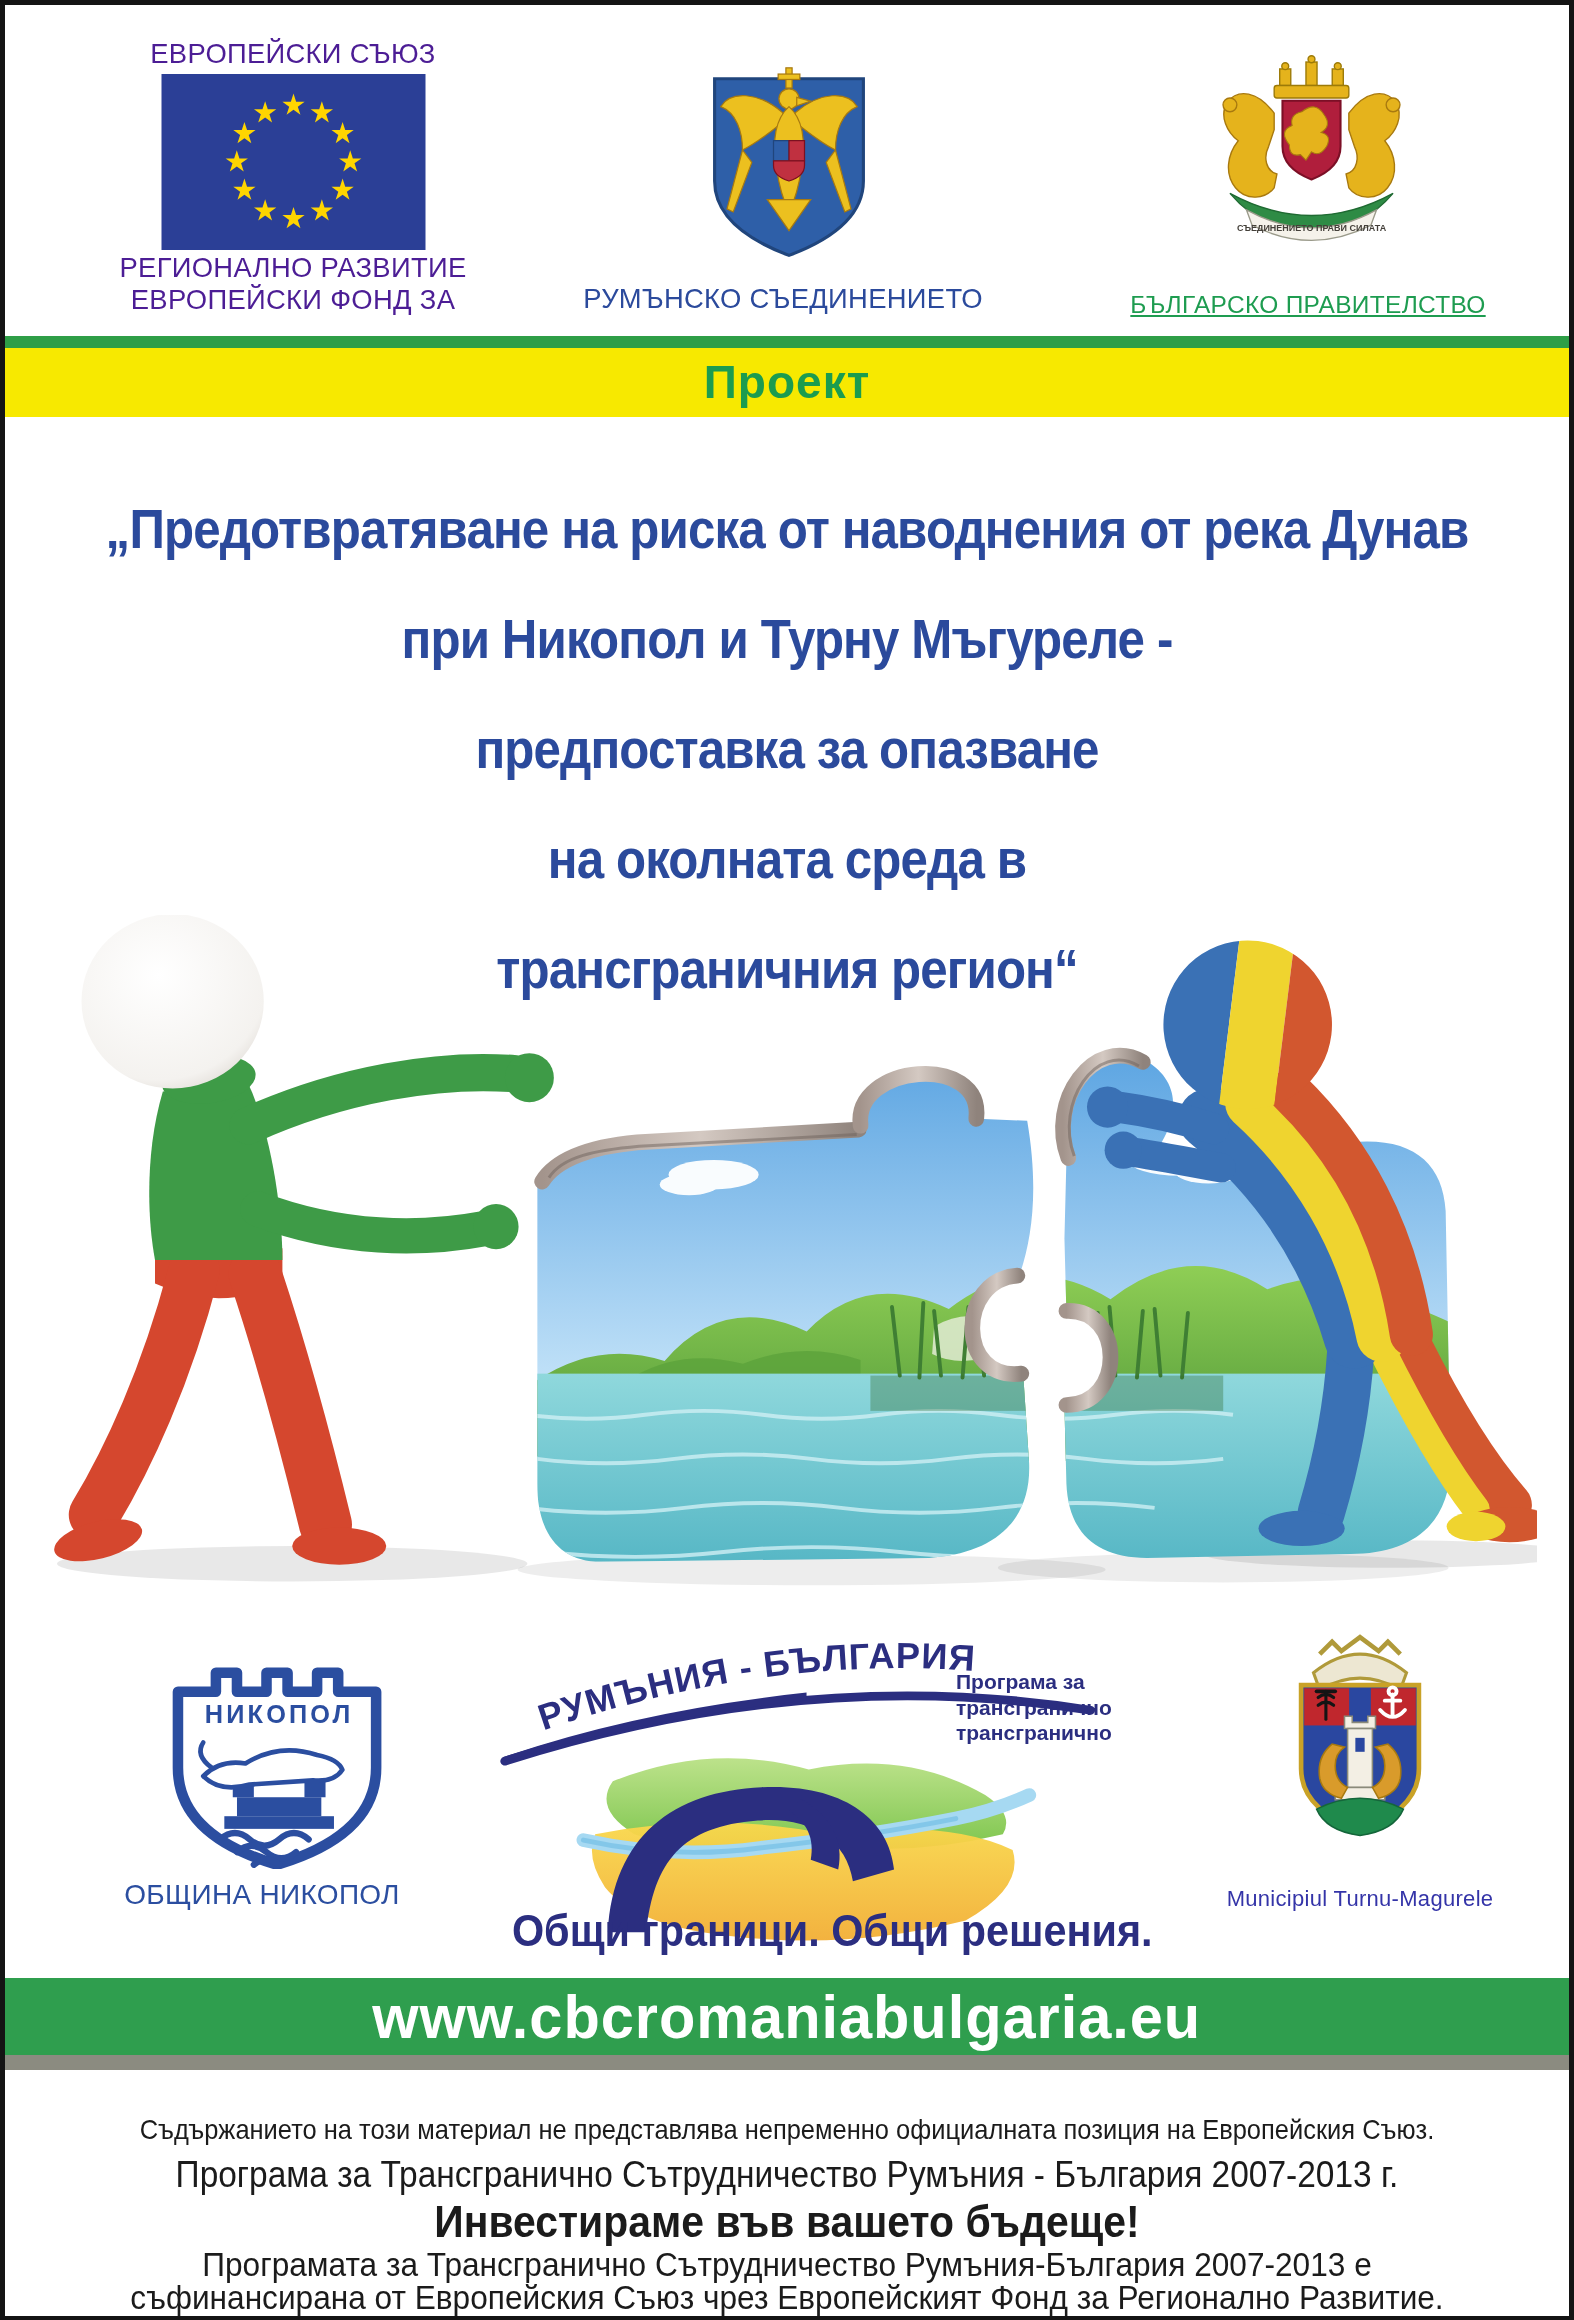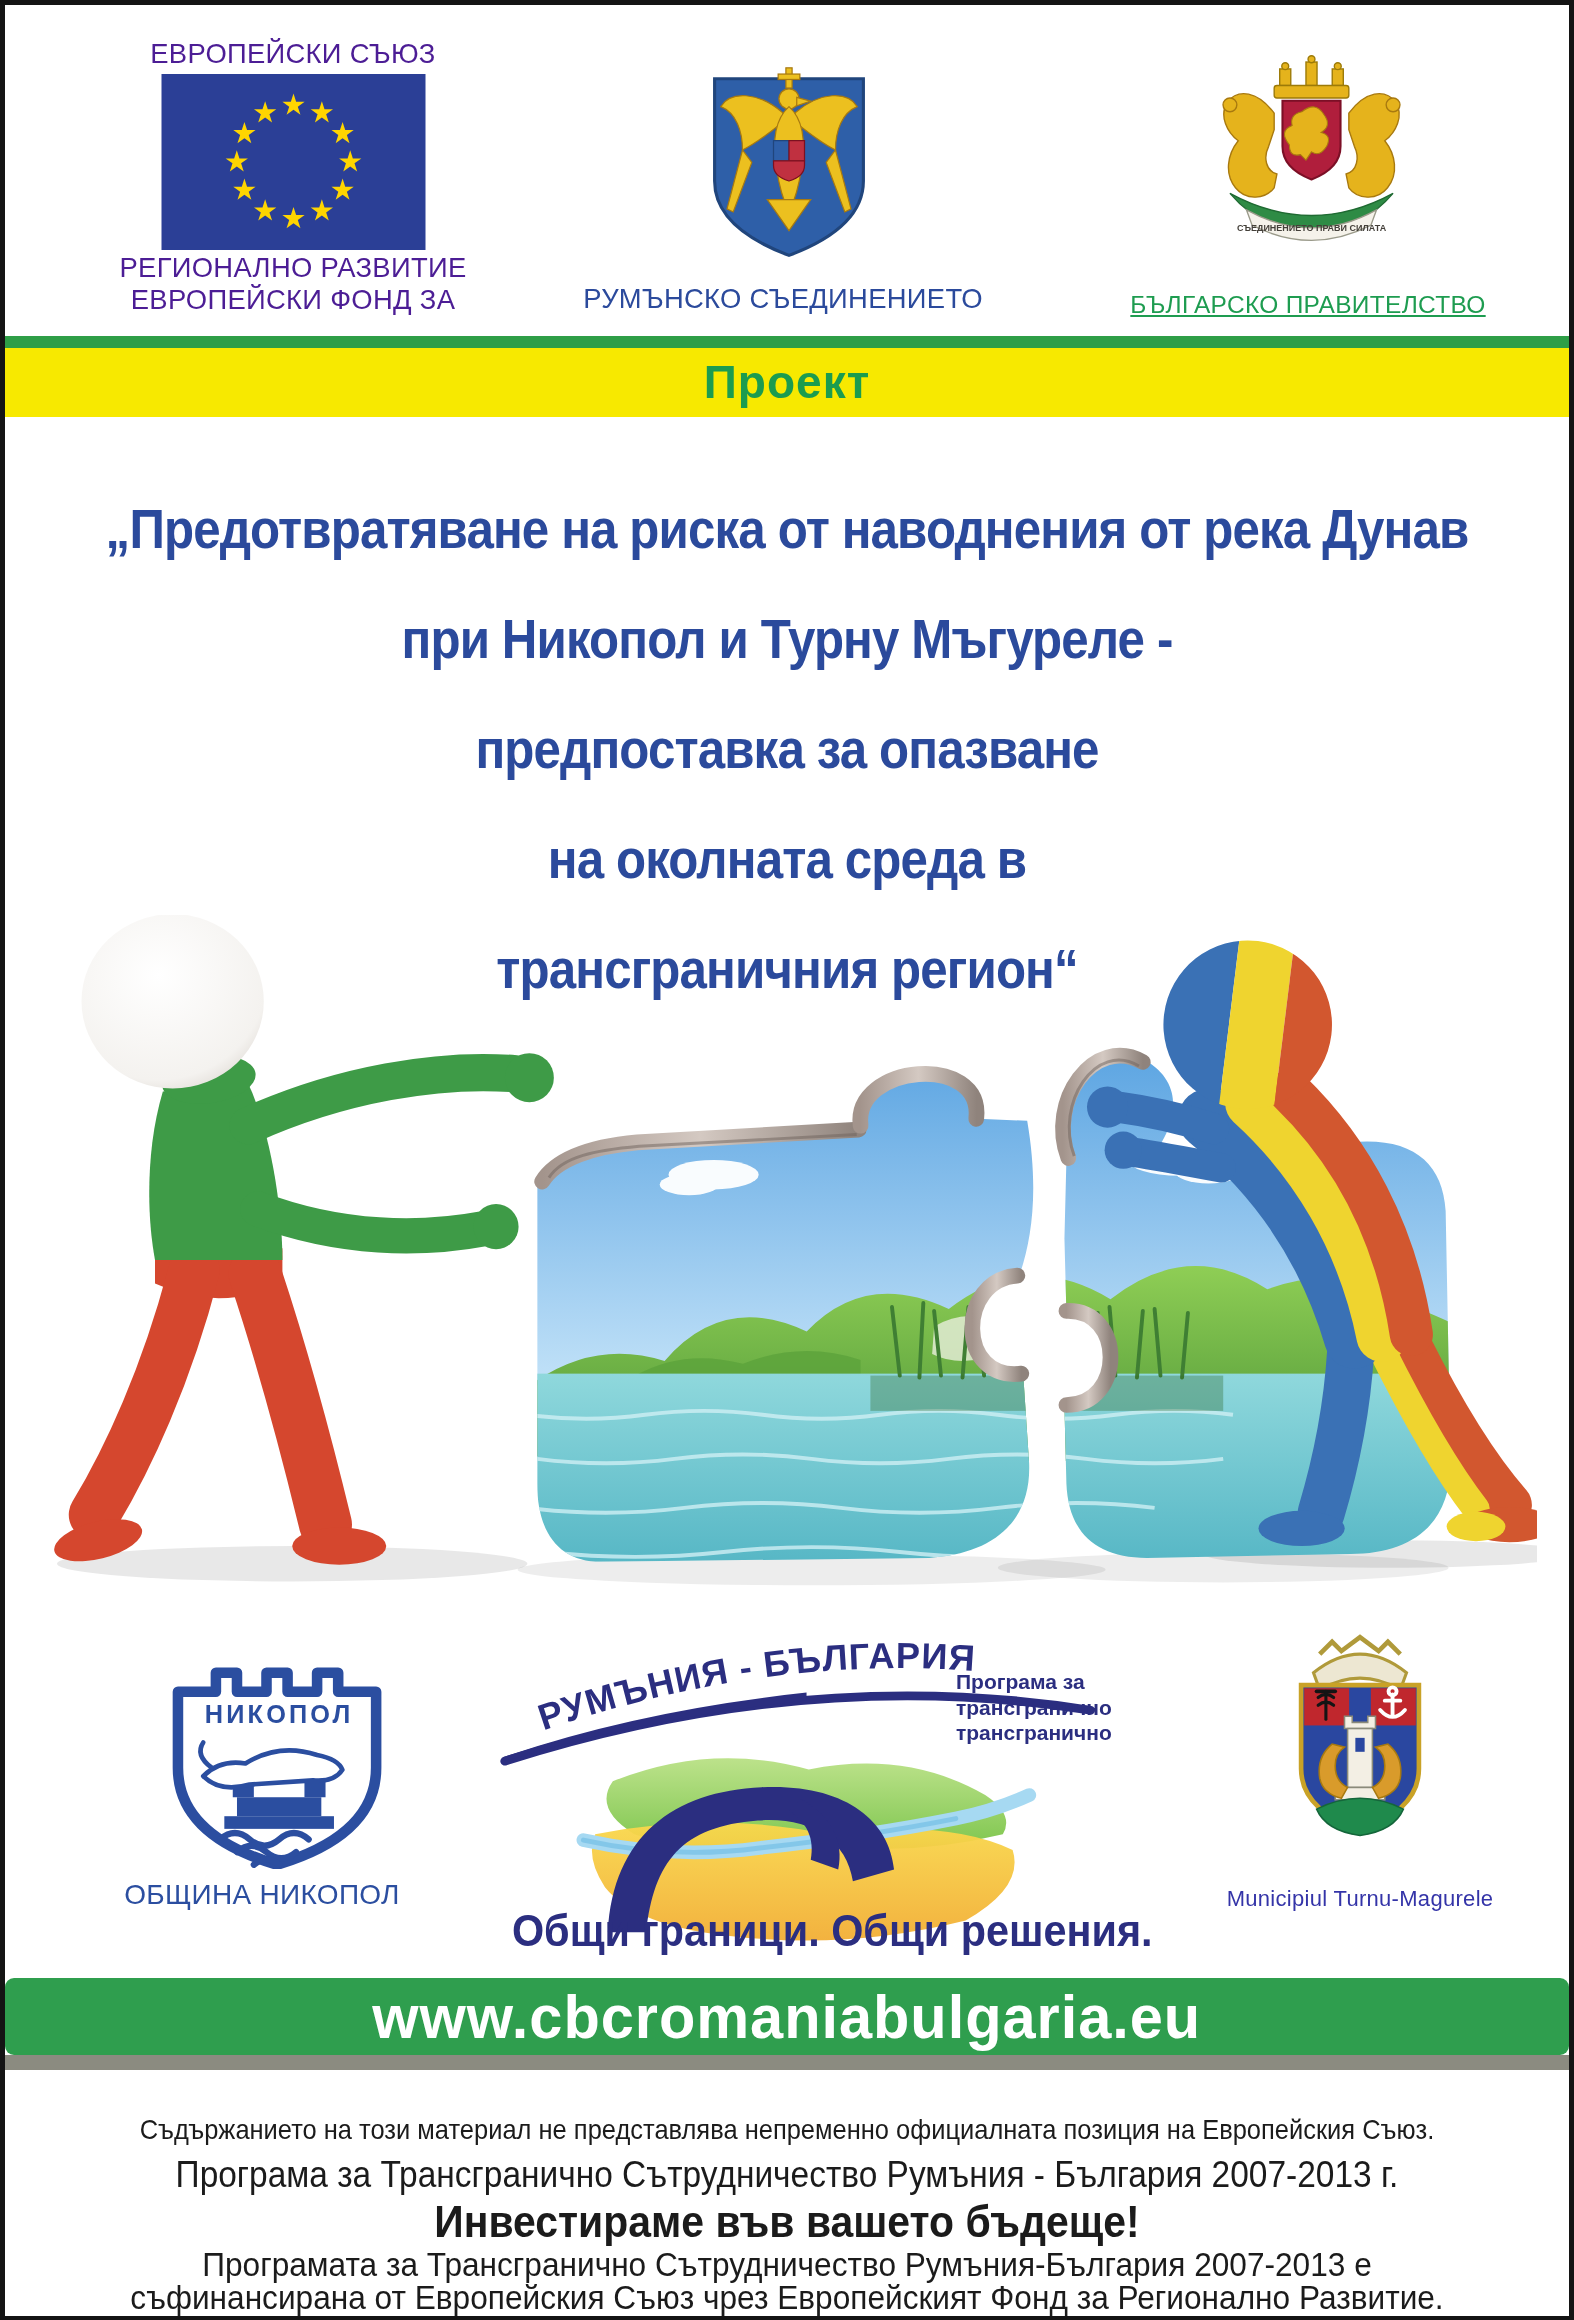--- a/index.html
+++ b/index.html
@@ -33,21 +33,21 @@
   #nikopol-cap{left:51px;top:1874px;width:412px;font-size:28px;color:#2B4EA0;}
   #turnu-emblem{left:1262px;top:1621px;}
   #turnu-cap{left:1149px;top:1878px;width:412px;font-size:22px;color:#3434A8;}
 
   #cbc{left:488px;top:1619px;width:631px;height:358px;}
   #cbc-arc{position:absolute;left:0;top:0;}
   #cbc-desc{position:absolute;left:463px;top:45px;width:176px;font-size:21px;line-height:25.5px;font-weight:700;color:#2B2E80;text-align:left;}
   #cbc-map{position:absolute;left:61px;top:116px;}
   #cbc-slogan{position:absolute;left:0;top:282px;width:631px;text-align:center;font-size:44px;font-weight:700;color:#2B2E80;transform:scaleX(.94);white-space:nowrap;}
 
-  #web-banner{left:0;top:1973px;width:100%;height:77px;background:#2F9E4E;text-align:center;border-radius:9px;}
+  #web-banner{left:0;top:1973px;width:100%;height:77px;background:#2F9E4E;text-align:center;}
   #web-banner span{display:inline-block;font-size:62px;line-height:77px;font-weight:700;color:#ffffff;letter-spacing:1px;transform:scaleX(.96);white-space:nowrap;}
   #gray-strip{left:0;top:2050px;width:100%;height:14.7px;background:#8B8B80;}
 
   .f-line{position:absolute;left:0;width:100%;text-align:center;color:#1B1B1B;transform:scaleX(.93);white-space:nowrap;}
   #f1{top:2109px;font-size:27.4px;}
   #f2{top:2149px;font-size:36px;}
   #f3{top:2192px;font-size:44px;font-weight:700;}
   #f4{top:2240px;font-size:34px;}
   #f5{top:2273px;font-size:34px;}
 </style>

